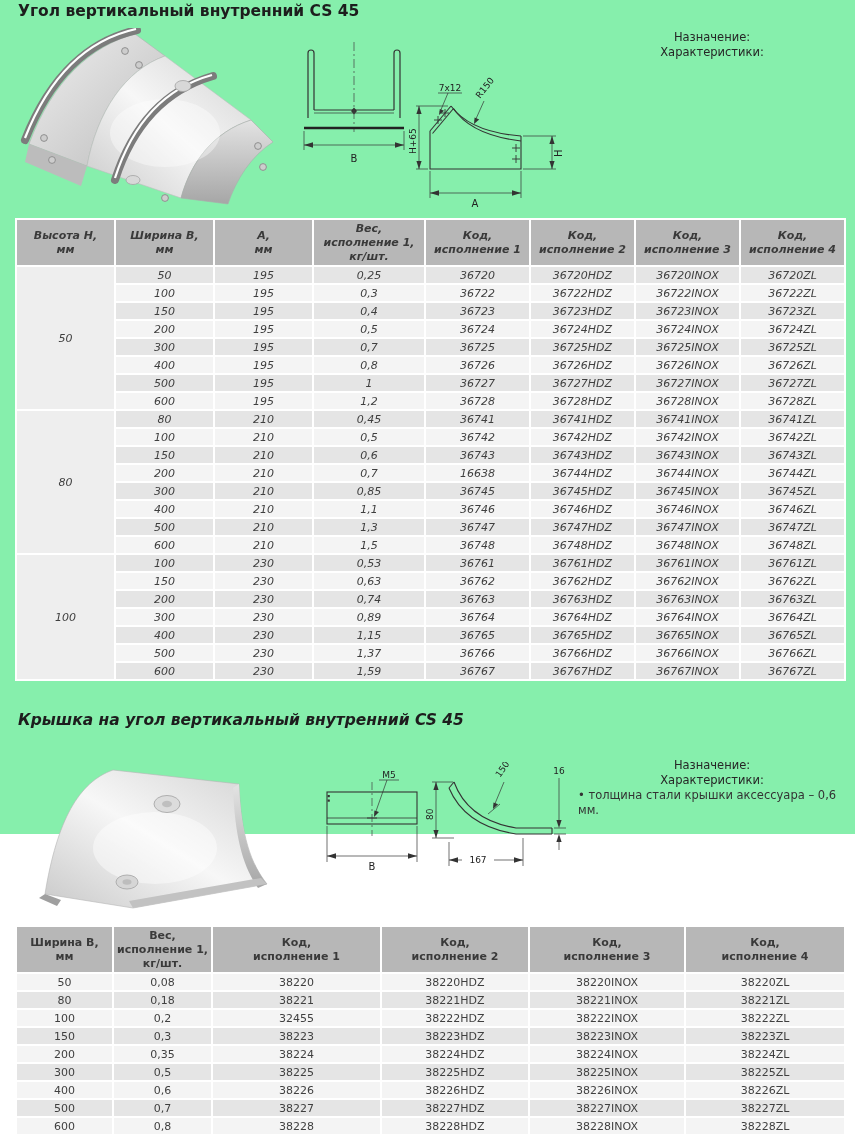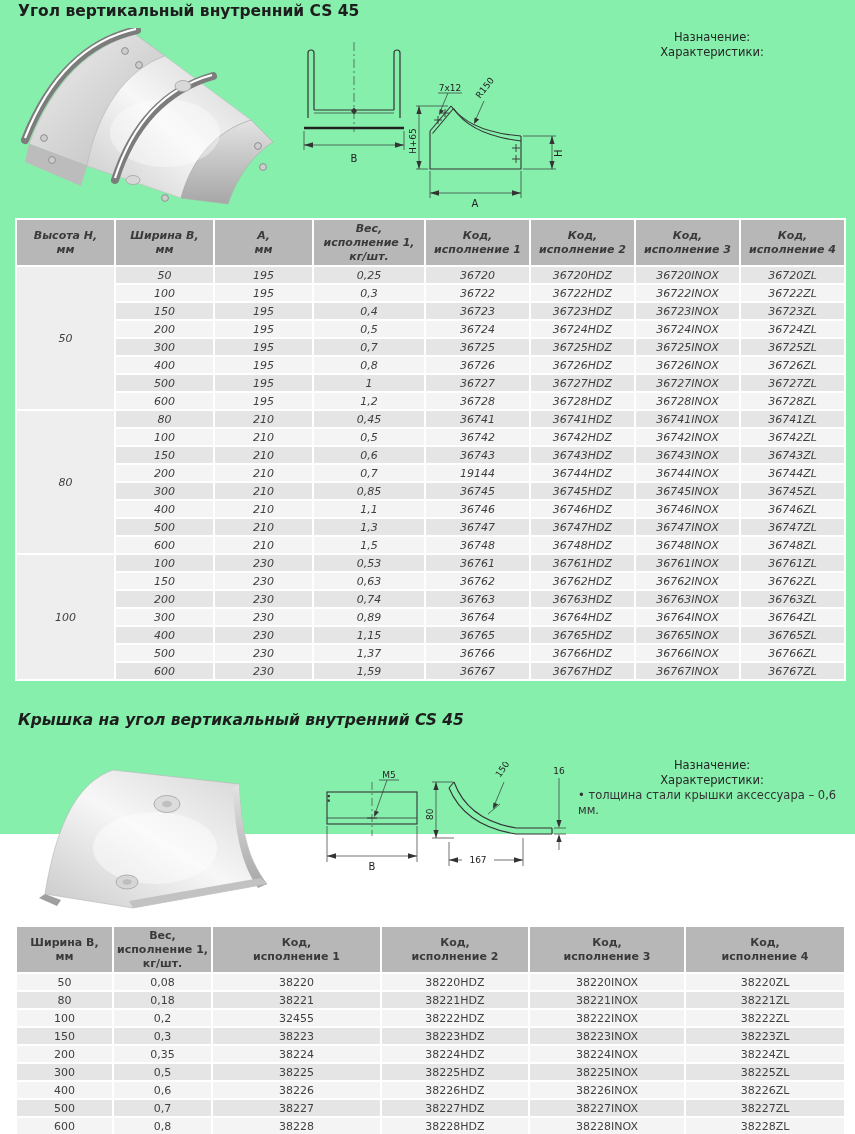--- a/index.html
+++ b/index.html
@@ -312,21 +312,21 @@
           <td class="cell">0,6</td>
           <td class="cell">36743</td>
           <td class="cell">36743HDZ</td>
           <td class="cell">36743INOX</td>
           <td class="cell">36743ZL</td>
         </tr>
         <tr class="light">
           <td class="cell">200</td>
           <td class="cell">210</td>
           <td class="cell">0,7</td>
-          <td class="cell">19144</td>
+          <td class="cell">16638</td>
           <td class="cell">36744HDZ</td>
           <td class="cell">36744INOX</td>
           <td class="cell">36744ZL</td>
         </tr>
         <tr class="dark">
           <td class="cell">300</td>
           <td class="cell">210</td>
           <td class="cell">0,85</td>
           <td class="cell">36745</td>
           <td class="cell">36745HDZ</td>

